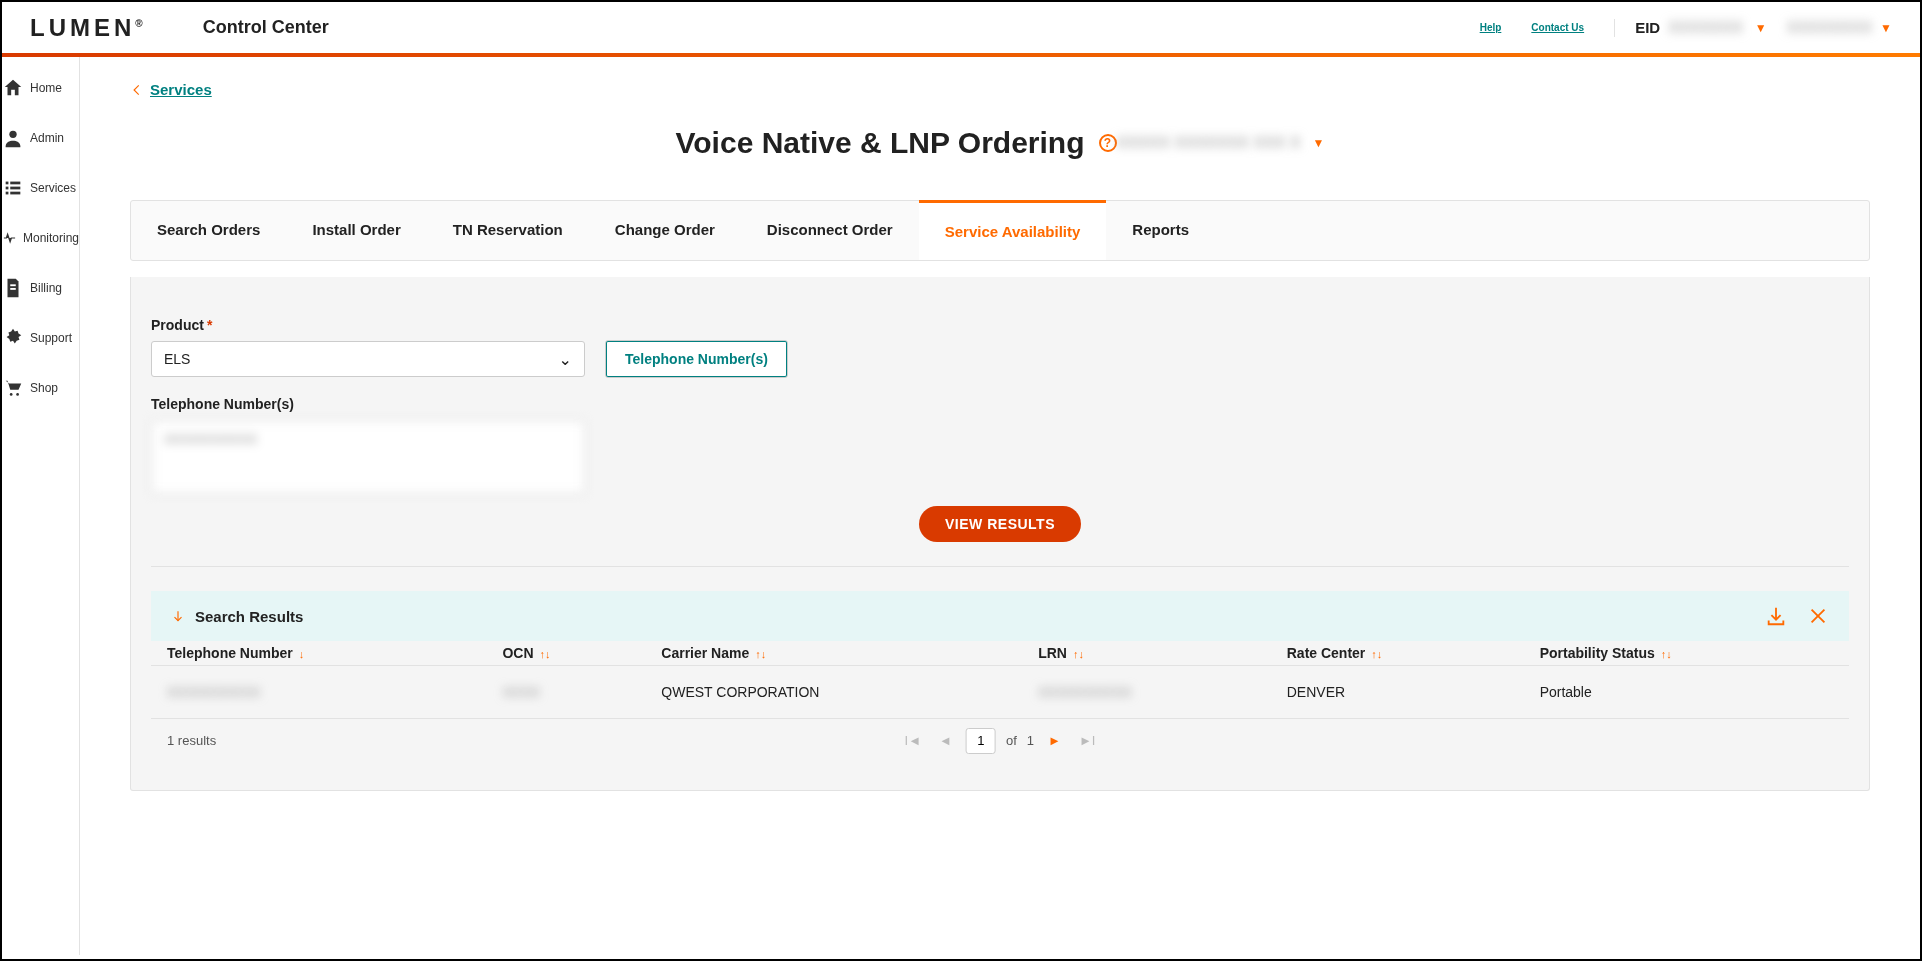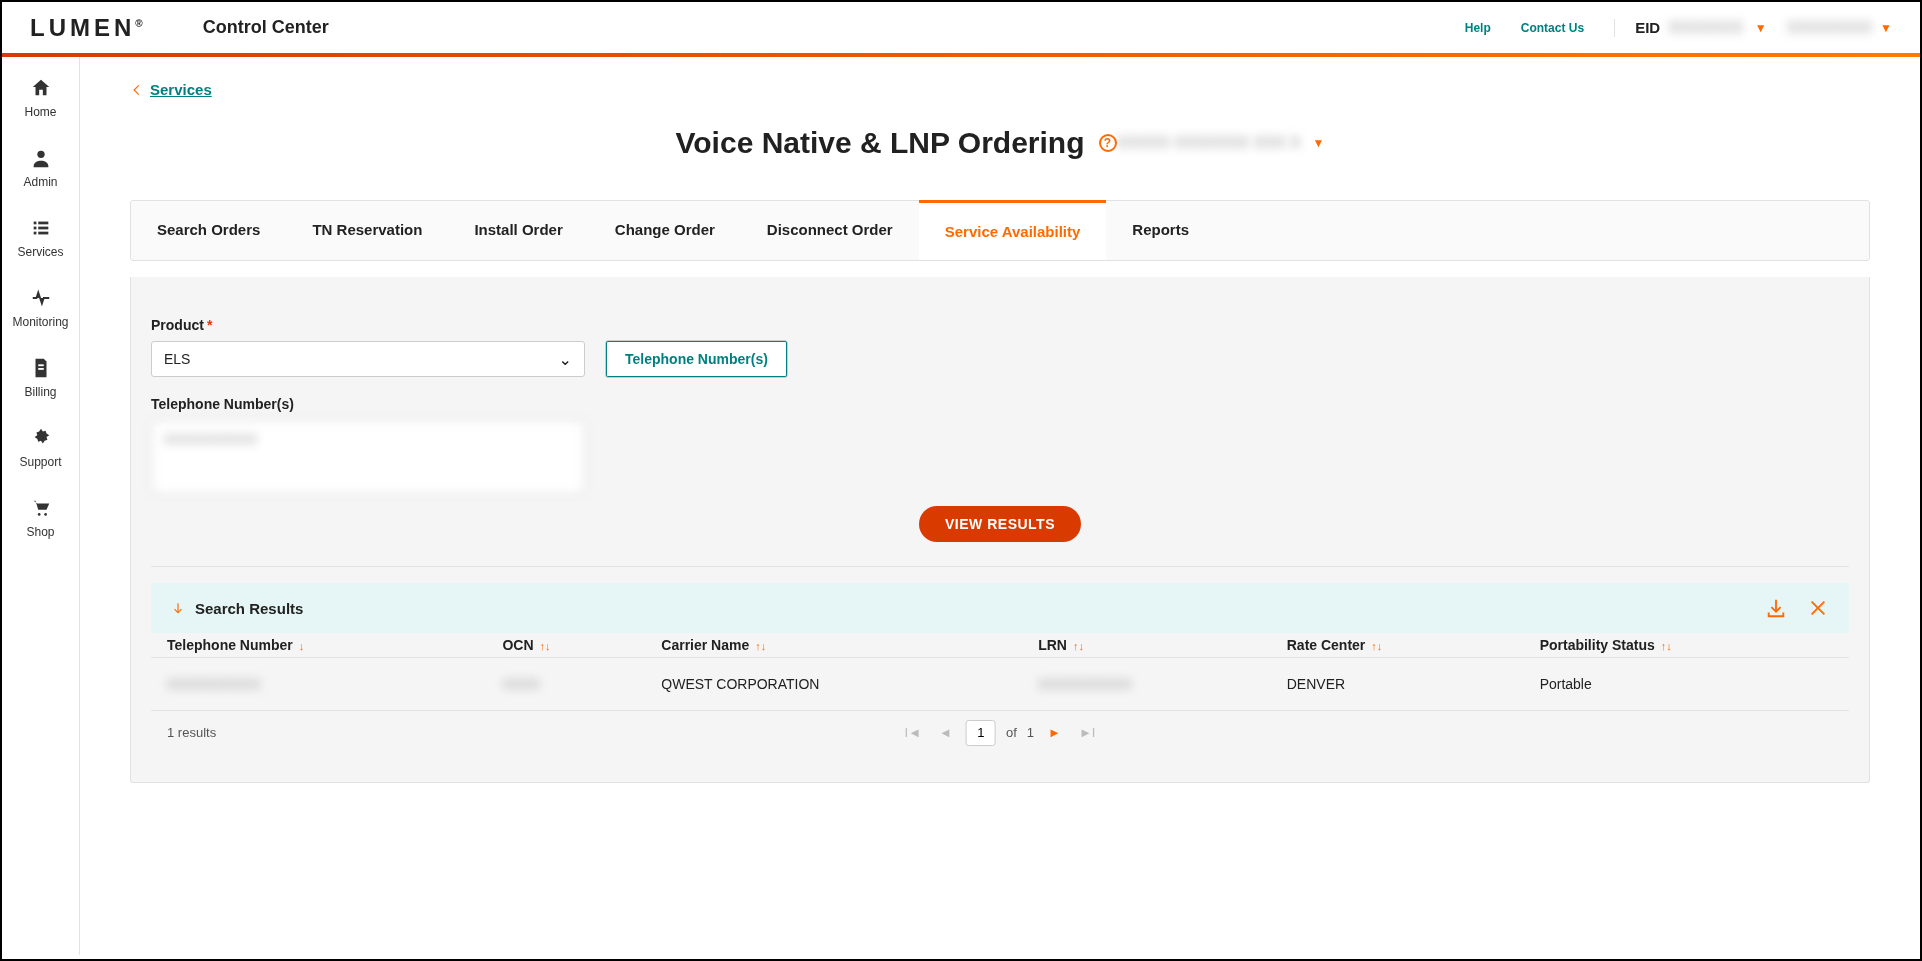--- a/index.html
+++ b/index.html
@@ -23,31 +23,31 @@
     border-bottom:4px solid transparent;position:relative;
   }
   .header::after{
     content:"";position:absolute;left:0;right:0;bottom:-4px;height:4px;
     background:linear-gradient(90deg,#d93a00 0%,#ff7b00 100%);
   }
   .logo{font-weight:900;letter-spacing:4px;font-size:24px}
   .logo sup{font-size:10px;vertical-align:super;letter-spacing:0}
   .subtitle{margin-left:60px;font-weight:700;font-size:18px;color:#222}
   .header .spacer{flex:1}
-  .header-link{color:var(--teal);font-weight:700;margin-right:30px;font-size:12px;cursor:pointer}
+  .header-link{color:var(--teal);font-weight:700;text-decoration:underline;margin-right:30px;font-size:10px;cursor:pointer}
   .eid-block{display:flex;align-items:center;border-left:1px solid var(--border);padding-left:20px;gap:8px}
   .eid-label{font-weight:700;font-size:15px}
   .blur{filter:blur(5px);color:#999}
   .chev{color:var(--orange2);font-size:12px;margin-left:4px}
   .user-block{display:flex;align-items:center;margin-left:20px;gap:4px}
 
   
   .shell{display:flex;height:calc(100% - 59px)}
   .sidebar{width:78px;border-right:1px solid var(--border);padding-top:14px;display:flex;flex-direction:column;align-items:center;gap:16px}
-  .nav-item{display:flex;flex-direction:column;align-items:center;gap:6px;cursor:pointer;width:100%;padding:6px 0}
+  .nav-item{display:flex;align-items:center;gap:6px;cursor:pointer;width:100%;padding:6px 0}
   .nav-item svg{width:22px;height:22px;fill:#333}
   .nav-item span{font-size:12px;color:#333}
 
   .main{flex:1;padding:24px 50px 40px 50px;overflow:auto}
 
   
   .breadcrumb{display:flex;align-items:center;gap:6px;margin-bottom:8px}
   .breadcrumb svg{width:14px;height:14px;fill:var(--orange2)}
   .breadcrumb a{color:var(--teal);font-weight:700;text-decoration:underline;font-size:15px;cursor:pointer}
   .title-row{display:flex;align-items:center;justify-content:center;margin-bottom:20px}
@@ -71,21 +71,21 @@
   .seg-group{display:flex;border:1px solid #ccc;border-radius:3px;overflow:hidden}
   .seg{padding:9px 18px;background:#fff;font-weight:700;font-size:14px;cursor:pointer;white-space:nowrap}
   .seg.active{color:var(--teal);border:2px solid var(--teal);border-radius:3px;margin:-1px}
   .seg:not(.active){color:#333}
   .textarea-wrap{margin-top:18px}
   .textarea{width:434px;height:74px;border:1px solid #ccc;background:#fff;border-radius:3px;padding:10px 12px;font-size:14px;resize:none}
   .actions{display:flex;justify-content:center;margin-top:12px}
   .btn-primary{background:var(--red);color:#fff;font-weight:800;border:none;border-radius:18px;padding:10px 26px;font-size:14px;letter-spacing:.5px;cursor:pointer}
 
   
-  .results{margin-top:16px}
+  .results{margin-top:24px}
   .results-head{display:flex;align-items:center;justify-content:space-between;background:var(--mint);padding:14px 20px}
   .results-head .left{display:flex;align-items:center;gap:10px;color:#222;font-weight:700;font-size:15px}
   .results-head .left svg{width:14px;height:14px;stroke:var(--orange2);fill:none;stroke-width:2}
   .results-head .right{display:flex;align-items:center;gap:20px}
   .results-head .right svg{width:22px;height:22px;stroke:var(--orange2);fill:none;stroke-width:2;cursor:pointer}
 
   table{width:100%;border-collapse:collapse}
   thead th{text-align:left;padding:4px 16px;font-size:14px;font-weight:700;border-bottom:1px solid var(--border)}
   thead th .sort{color:var(--orange2);font-size:11px;margin-left:6px}
   tbody td{padding:18px 16px;font-size:14px;border-bottom:1px solid var(--border)}
@@ -191,22 +191,22 @@
         <span class="help">?</span>
       </h1>
       <div class="account-select">
         <span class="blur">XXXXX XXXXXXX XXX X</span>
         <span class="chev">▼</span>
       </div>
     </div>
 
     <div class="tabs">
       <div class="tab">Search Orders</div>
+      <div class="tab">Install Order</div>
       <div class="tab">TN Reservation</div>
-      <div class="tab">Install Order</div>
       <div class="tab">Change Order</div>
       <div class="tab">Disconnect Order</div>
       <div class="tab active">Service Availability</div>
       <div class="tab">Reports</div>
     </div>
 
     <div class="panel">
       <div class="form-row">
         <div class="field">
           <div class="field-label">

